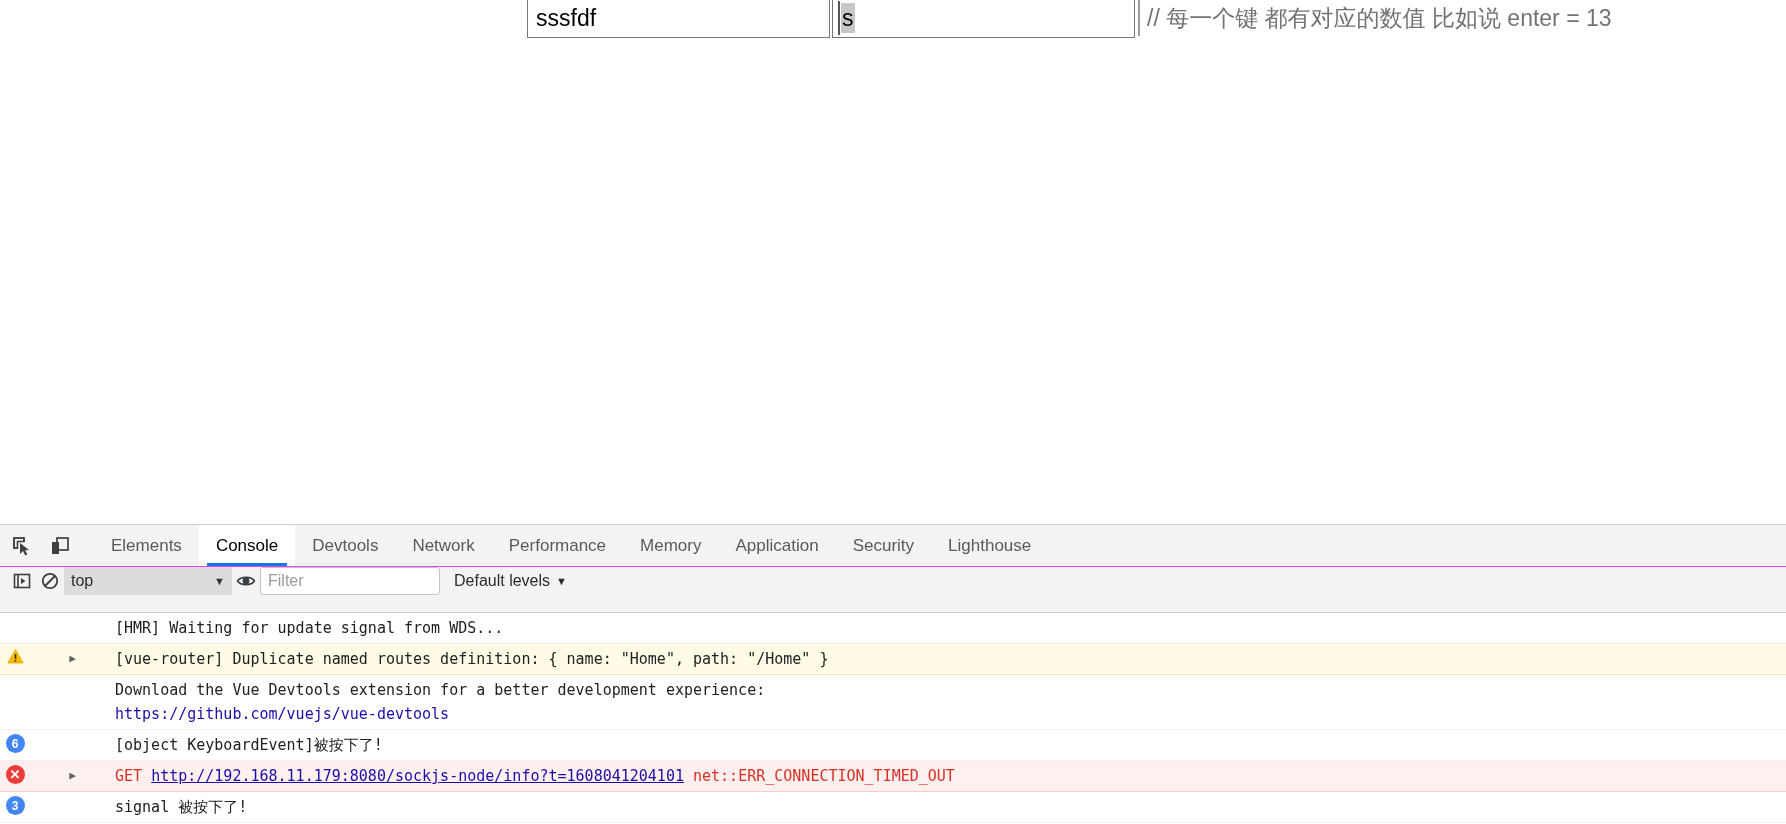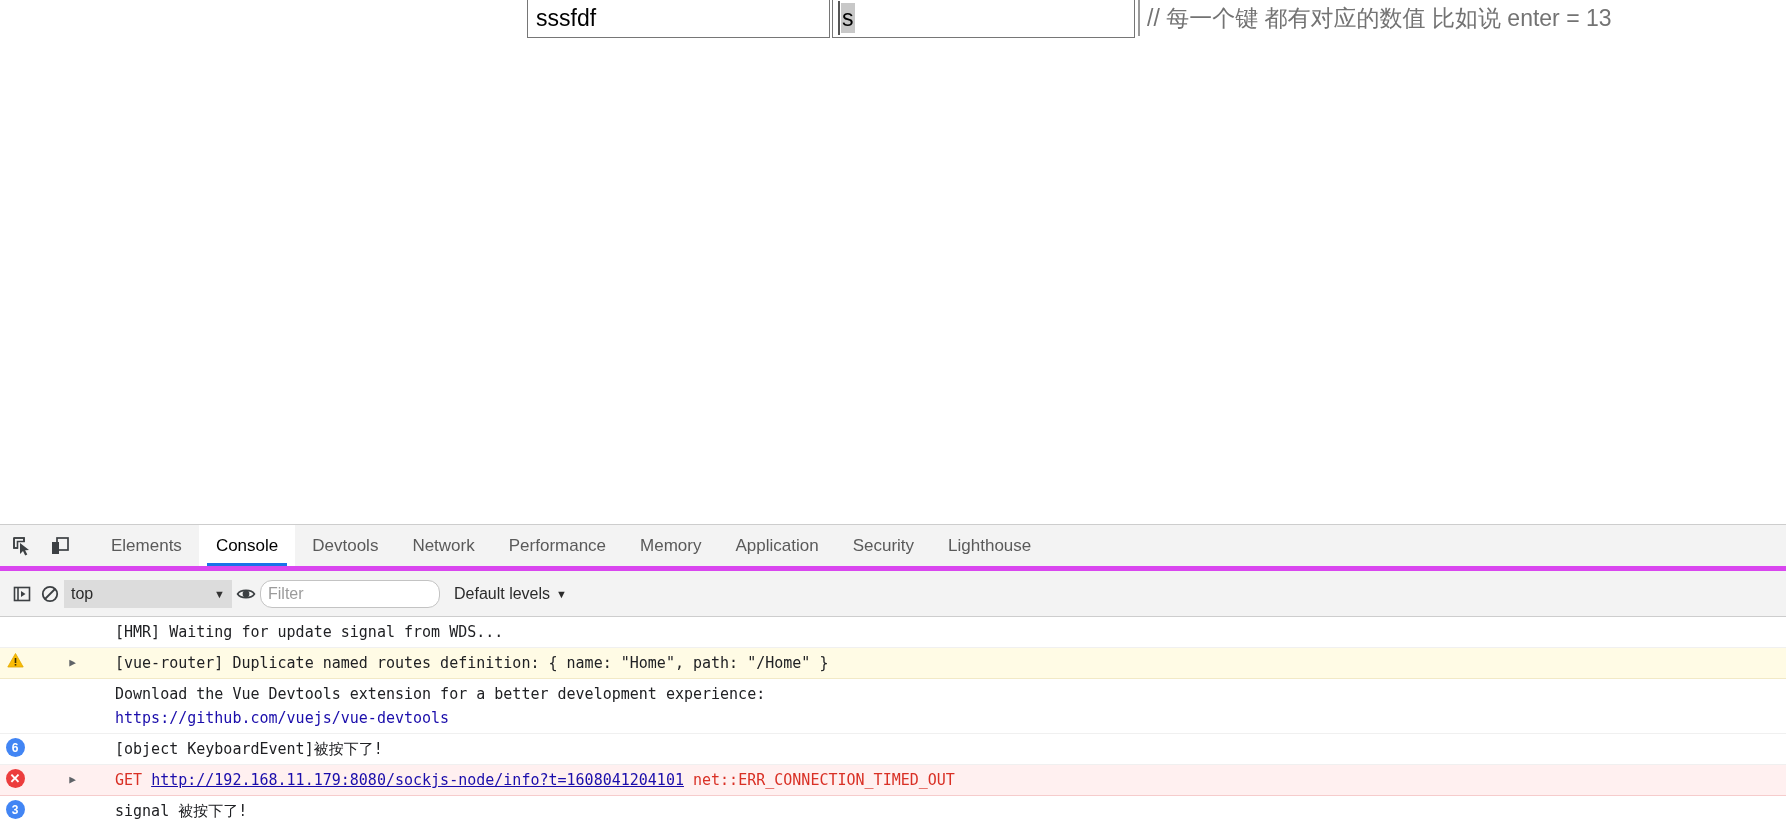--- a/index.html
+++ b/index.html
@@ -103,21 +103,21 @@
     height: 300px;
     background: #ffffff;
     border-top: 1px solid #cdcdcd;
     box-sizing: border-box;
     font-family: "Liberation Sans", sans-serif;
   }
 
   .dt-tabbar {
     height: 41px;
     background: #f3f3f3;
-    border-bottom: 5px solid #d946ef;
+    border-bottom: 1px solid #d946ef;
     display: flex;
     align-items: stretch;
     position: relative;
   }
   .dt-tool-icons {
     display: flex;
     align-items: center;
     padding: 0 6px 0 8px;
     gap: 10px;
   }
@@ -158,21 +158,20 @@
     bottom: 0;
     height: 3px;
     background: #1a73e8;
   }
 
   .dt-filterbar {
     height: 45px;
     background: #f3f3f3;
     border-bottom: 1px solid #cdcdcd;
     display: flex;
-    align-items: center;
     padding: 0 8px;
     gap: 0;
   }
   .fb-icon {
     width: 28px;
     height: 28px;
     display: flex;
     align-items: center;
     justify-content: center;
     cursor: pointer;
@@ -196,21 +195,21 @@
     flex: none;
   }
   .ctx-select .arrow { font-size: 11px; color: #333; }
 
   .filter-input {
     width: 180px;
     height: 28px;
     box-sizing: border-box;
     border: 1px solid #c3c3c3;
     background: #ffffff;
-    border-radius: 12px;
+    border-radius: 3px;
     font-size: 16px;
     color: #202124;
     padding: 0 7px;
     outline: none;
     font-family: "Liberation Sans", sans-serif;
     flex: none;
   }
   .filter-input::placeholder { color: #9b9b9b; }
 
   .levels-btn {

